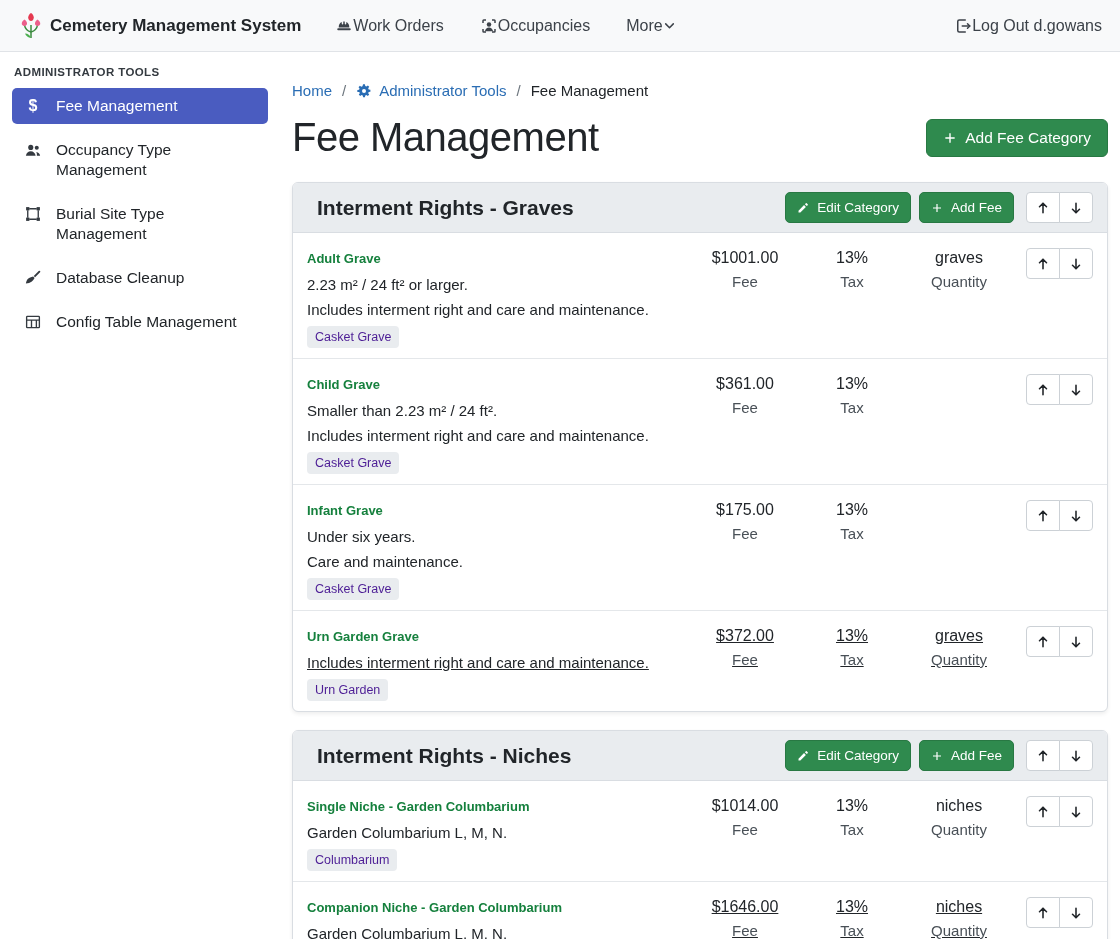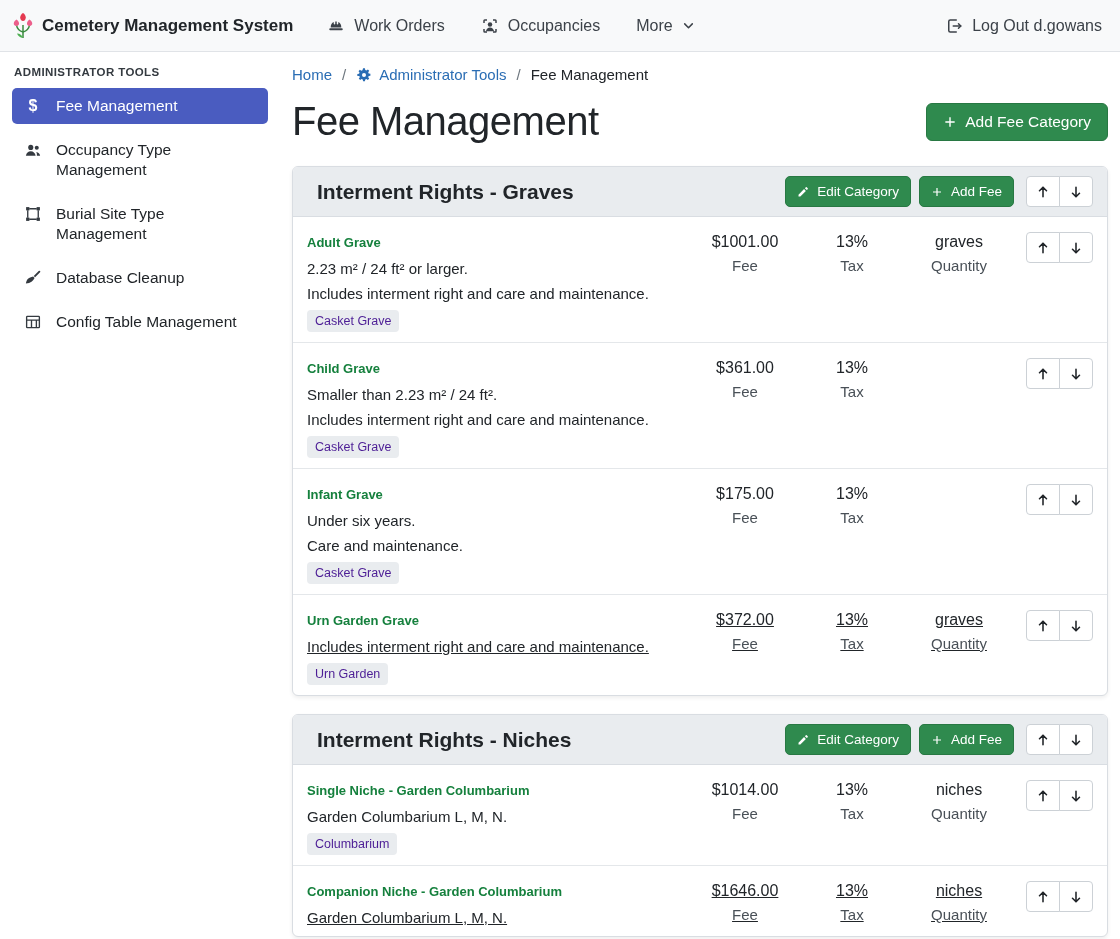--- a/index.html
+++ b/index.html
@@ -13,27 +13,27 @@
   a { text-decoration: none; cursor: pointer; }
   button { font-family: inherit; cursor: pointer; }
 
   
   .navbar {
     height: 52px;
     background: #f8f9fa;
     border-bottom: 1px solid #e0e3e7;
     display: flex;
     align-items: center;
-    padding: 0 18px 0 12px;
+    padding: 0 18px 0 20px;
   }
   .brand { display: flex; align-items: center; gap: 8px; font-size: 17px; font-weight: 700; color: #212529; }
   .brand .logo { display: flex; align-items: center; }
   .nav-links { display: flex; align-items: center; gap: 36px; margin-left: 34px; }
   .nav-link {
-    display: flex; align-items: center; gap: 9px;
+    display: flex; align-items: center; 
     color: #3c4249; font-size: 16px;
   }
   .nav-link .nicon { display: flex; align-items: center; color: #3c4249; }
   .nav-right { margin-left: auto; }
 
   
   .layout { display: flex; align-items: flex-start; }
 
   
   .sidebar { width: 280px; flex: none; padding: 14px 12px 0 12px; }
@@ -50,21 +50,21 @@
     width: 22px; flex: none; display: flex; justify-content: center;
     color: #343a40; margin-top: 1px;
   }
   .side-item.active { background: #4a5cc0; color: #ffffff; }
   .side-item.active .sicon { color: #ffffff; }
   .dollar-glyph { font-weight: 700; font-size: 16px; line-height: 18px; }
 
   
   .main { flex: 1; padding: 14px 12px 0 12px; }
 
-  .breadcrumb { display: flex; align-items: center; font-size: 15px; color: #212529; }
+  .breadcrumb { display: flex; align-items: center; font-size: 15px; color: #212529; margin-top: 16px; }
   .breadcrumb a { color: #2a6db4; }
   .breadcrumb .sep { color: #6c757d; margin: 0 10px; }
   .crumb-with-icon { display: flex; align-items: center; gap: 7px; color: #2a6db4; }
 
   .page-head { display: flex; align-items: center; justify-content: space-between; margin: 16px 0 22px 0; }
   h1.page-title { margin: 0; font-size: 40px; font-weight: 400; letter-spacing: -0.5px; color: #212529; }
 
   .btn-green {
     background: #2f8a4e; border: 1px solid #287843; color: #ffffff;
     border-radius: 6px; display: inline-flex; align-items: center; gap: 8px;

